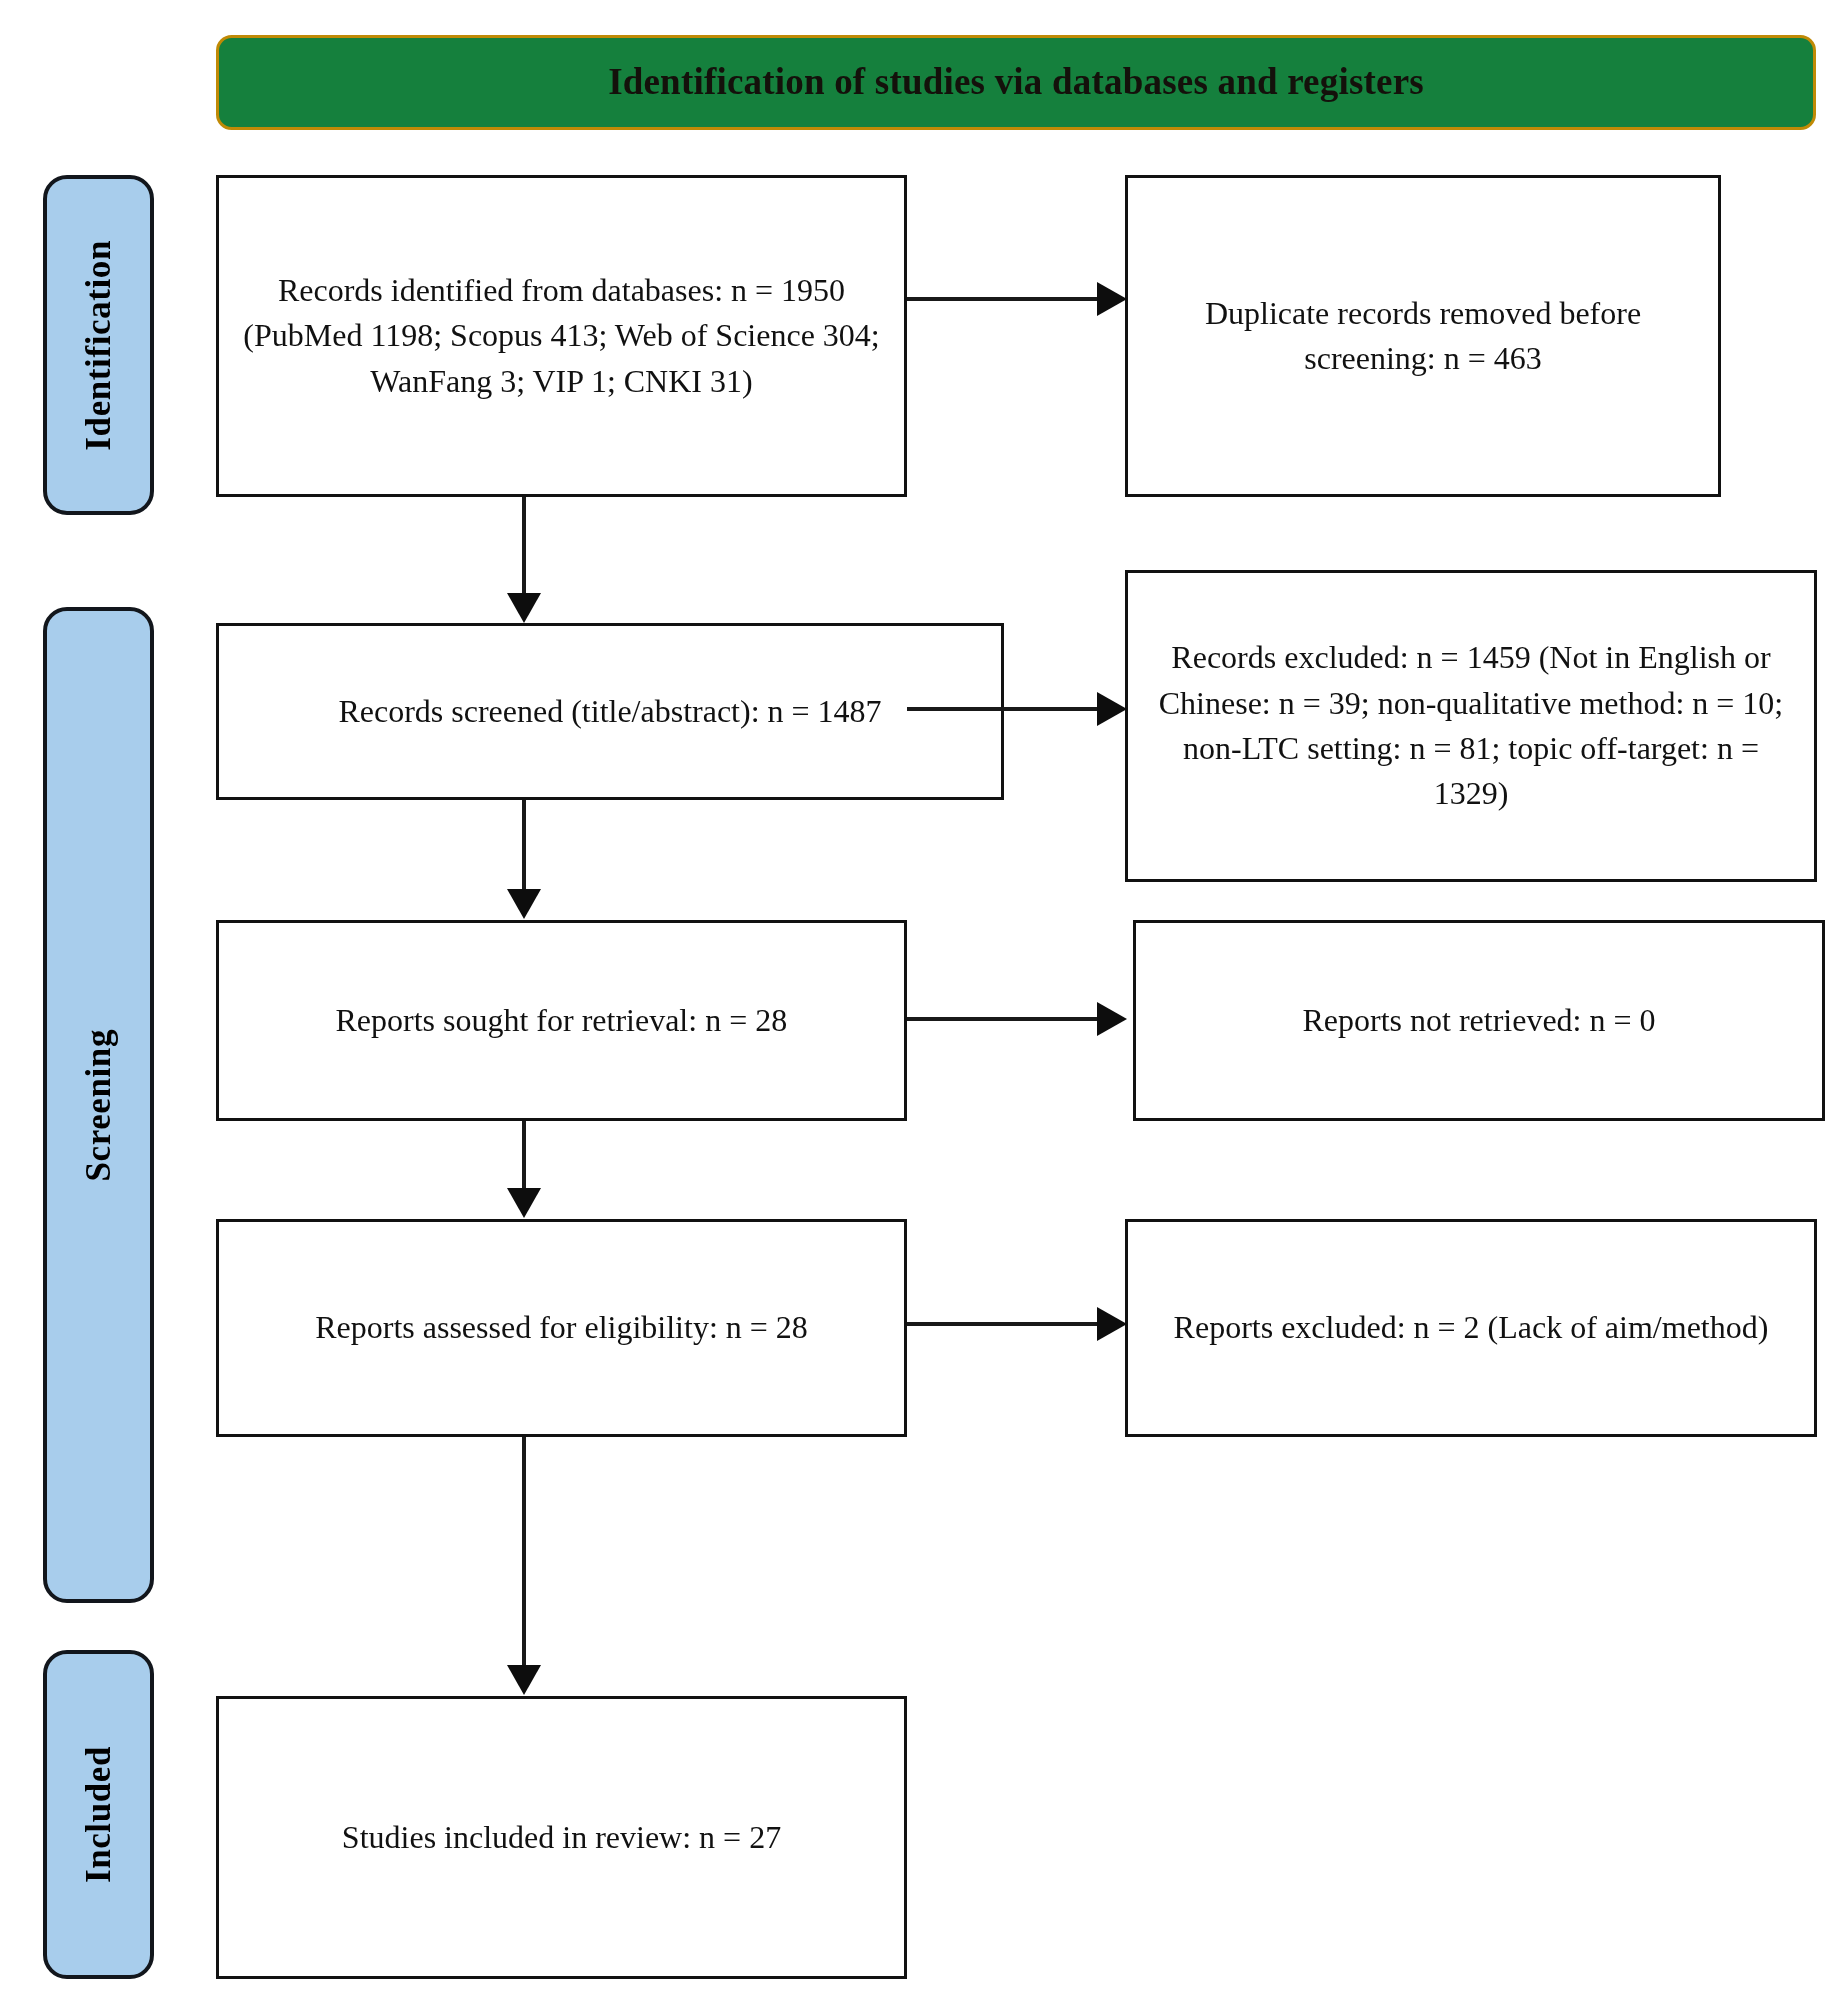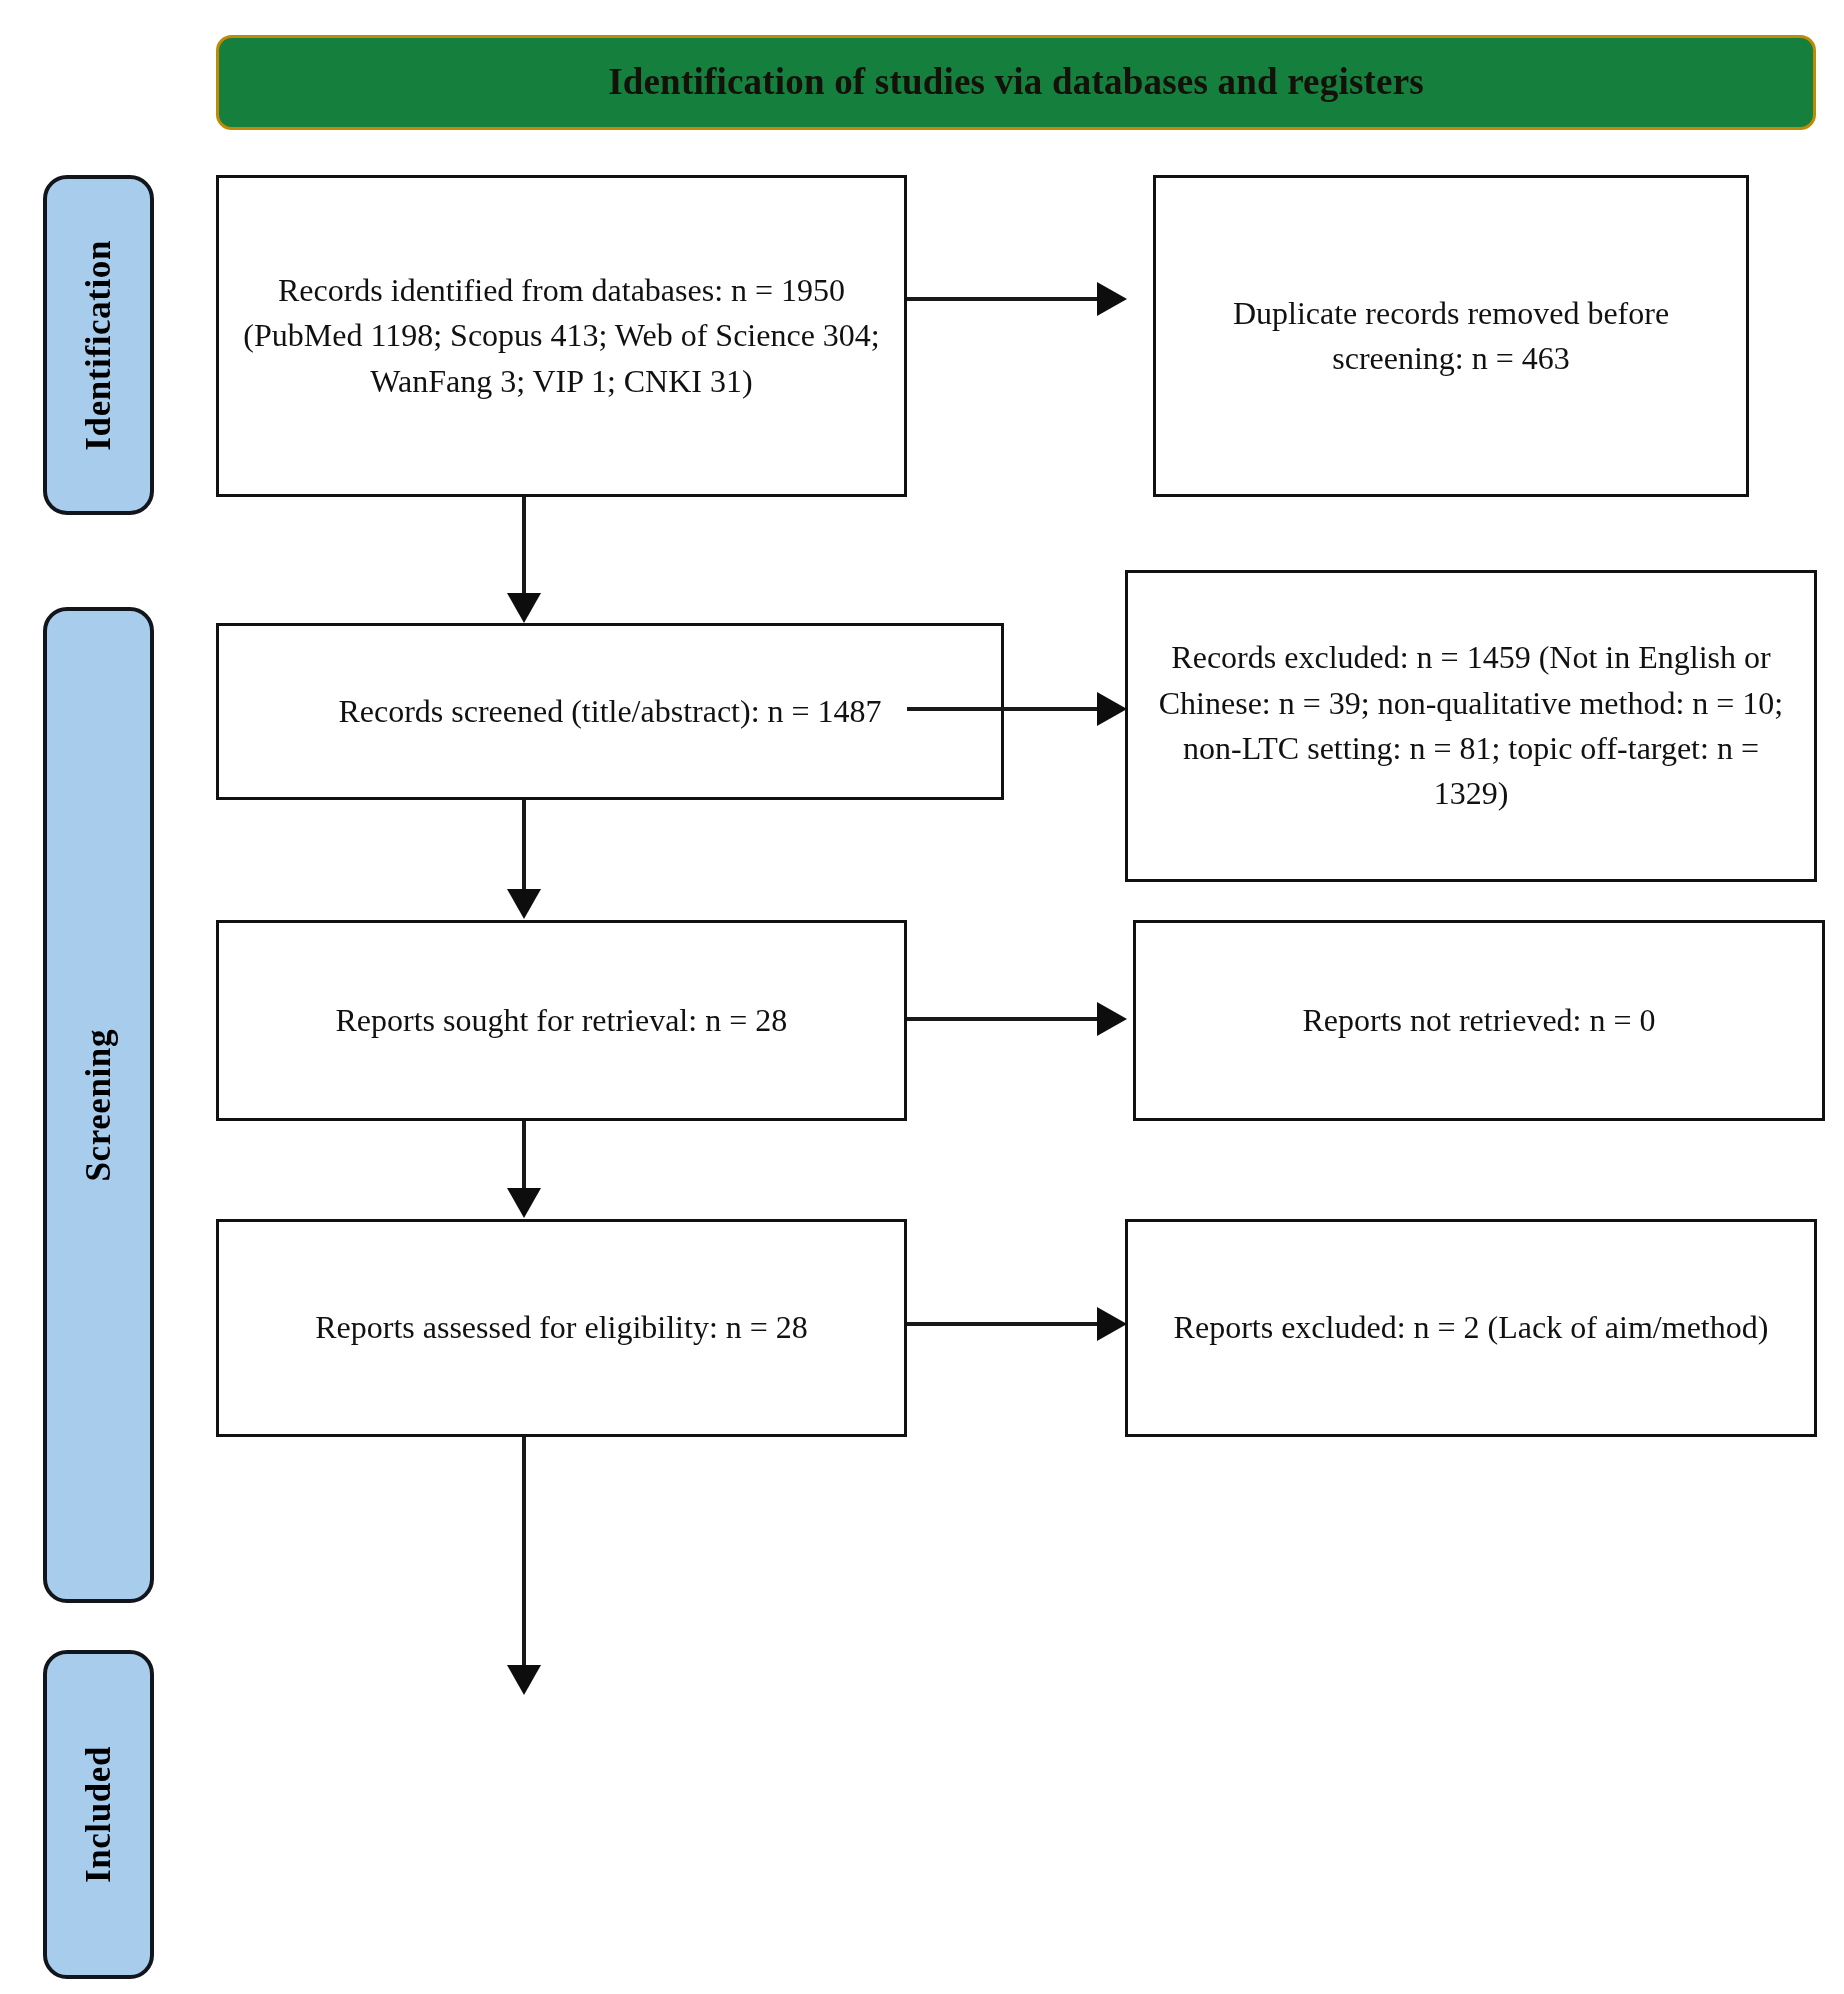--- a/index.html
+++ b/index.html
@@ -87,21 +87,21 @@
   }
 
   
   #box-identified  { left: 216px;  top: 175px;  width: 691px; height: 322px; }
   #box-screened    { left: 216px;  top: 623px; width: 788px; height: 177px; }
   #box-sought      { left: 216px;  top: 920px; width: 691px; height: 201px; padding-left: 20px; }
   #box-eligibility { left: 216px;  top: 1219px; width: 691px; height: 218px; }
   #box-included    { left: 216px;  top: 1696px; width: 691px; height: 283px; }
 
   
-  #box-duplicates       { left: 1125px; top: 175px;  width: 596px; height: 322px; margin-left: 28px; }
+  #box-duplicates       { left: 1125px; top: 175px;  width: 596px; height: 322px; }
   #box-records-excluded { left: 1125px; top: 570px;  width: 692px; height: 312px; }
   #box-not-retrieved    { left: 1125px; top: 920px; width: 692px; height: 201px; margin-left: 8px; }
   #box-reports-excluded { left: 1125px; top: 1219px; width: 692px; height: 218px; }
 
   
   .arrow-v {
     position: absolute;
     width: 0;
   }
   .arrow-v .stem {
@@ -171,20 +171,23 @@
   </div>
 
   <div class="box" id="box-sought">
     <div class="box-text">Reports sought for retrieval: n = 28</div>
   </div>
 
   <div class="box" id="box-eligibility">
     <div class="box-text">Reports assessed for eligibility: n = 28</div>
   </div>
 
+  <div class="box" id="box-included">
+    <div class="box-text">Studies included in review: n = 27</div>
+  </div>
 
   <div class="box" id="box-duplicates">
     <div class="box-text">Duplicate records removed before screening: n = 463</div>
   </div>
 
   <div class="box" id="box-records-excluded">
     <div class="box-text">Records excluded: n = 1459 (Not in English or Chinese: n = 39; non-qualitative method: n = 10; non-LTC setting: n = 81; topic off-target: n = 1329)</div>
   </div>
 
   <div class="box" id="box-not-retrieved">

